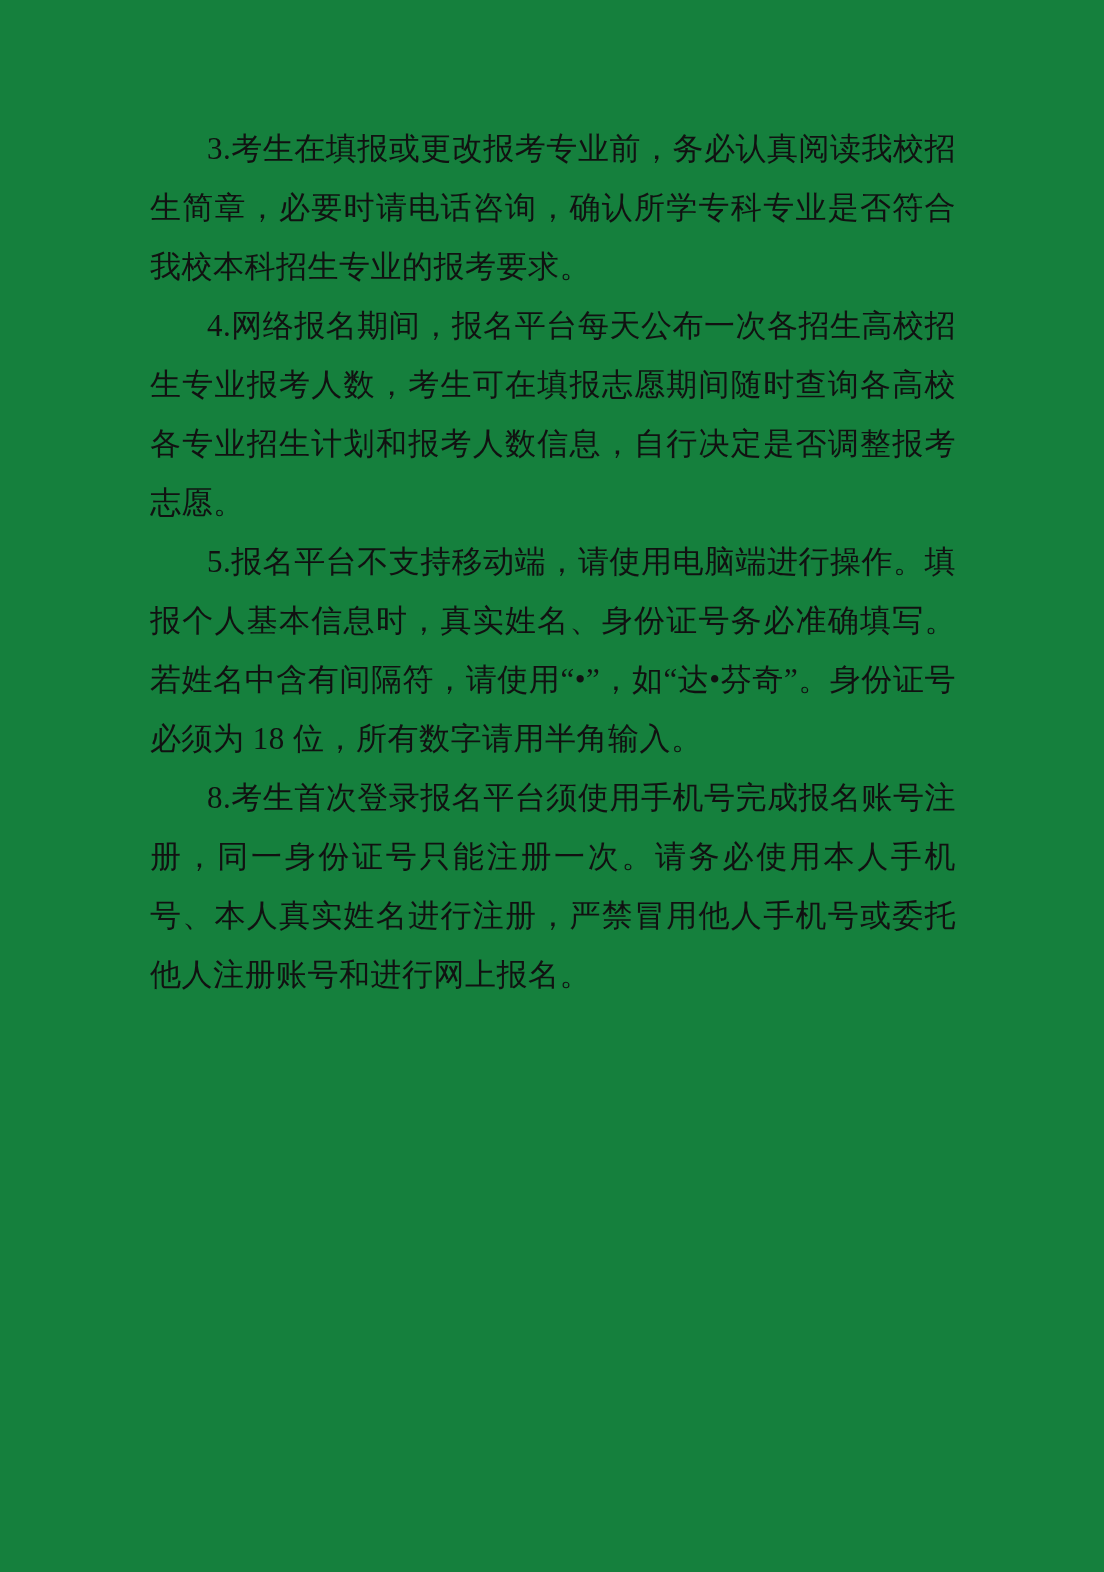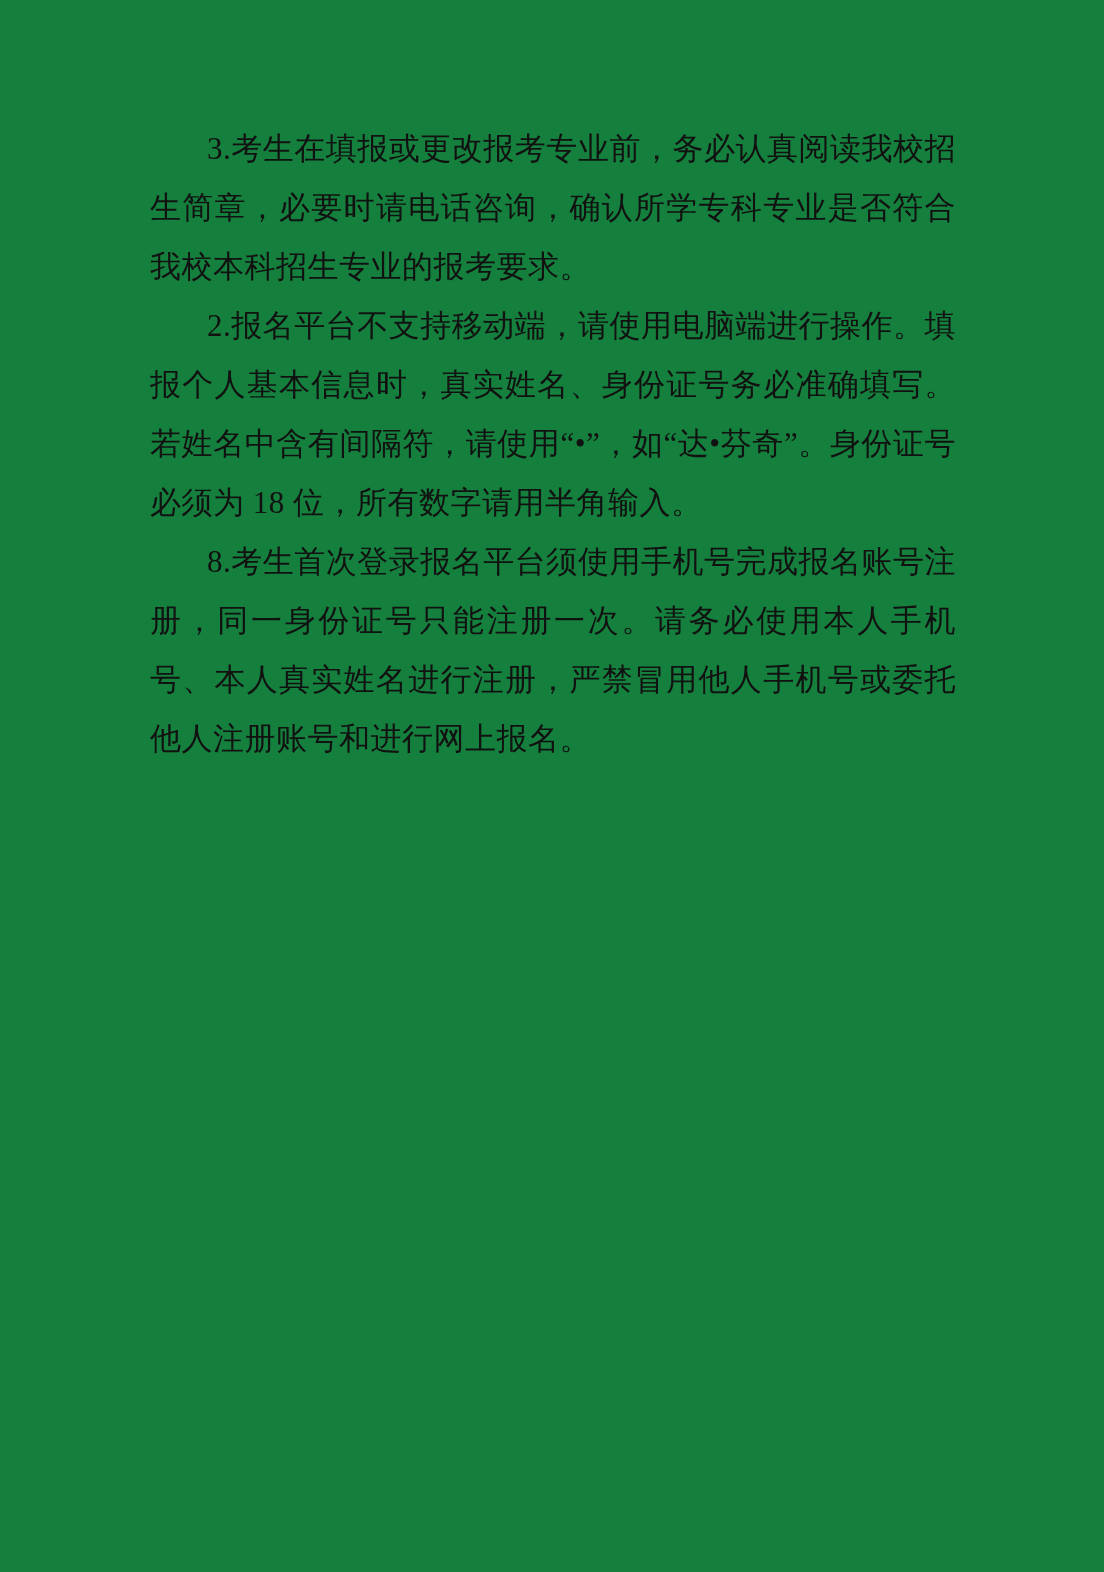--- a/index.html
+++ b/index.html
@@ -38,16 +38,17 @@
     letter-spacing: 0.5px;
     word-break: break-all;
   }
 </style>
 </head>
 <body>
 
 <div class="page">
   <div class="content">
     <p>3.考生在填报或更改报考专业前，务必认真阅读我校招生简章，必要时请电话咨询，确认所学专科专业是否符合我校本科招生专业的报考要求。</p>
-    <p>2.报名平台不支持移动端，请使用电脑端进行操作。填报个人基本信息时，真实姓名、身份证号务必准确填写。若姓名中含有间隔符，请使用“•”，如“达•芬奇”。身份证号必须为 18 位，所有数字请用半角输入。</p>
+    <p>4.网络报名期间，报名平台每天公布一次各招生高校招生专业报考人数，考生可在填报志愿期间随时查询各高校各专业招生计划和报考人数信息，自行决定是否调整报考志愿。</p>
+    <p>5.报名平台不支持移动端，请使用电脑端进行操作。填报个人基本信息时，真实姓名、身份证号务必准确填写。若姓名中含有间隔符，请使用“•”，如“达•芬奇”。身份证号必须为 18 位，所有数字请用半角输入。</p>
     <p>8.考生首次登录报名平台须使用手机号完成报名账号注册，同一身份证号只能注册一次。请务必使用本人手机号、本人真实姓名进行注册，严禁冒用他人手机号或委托他人注册账号和进行网上报名。</p>
   </div>
 </div>
 
 </body></html>

